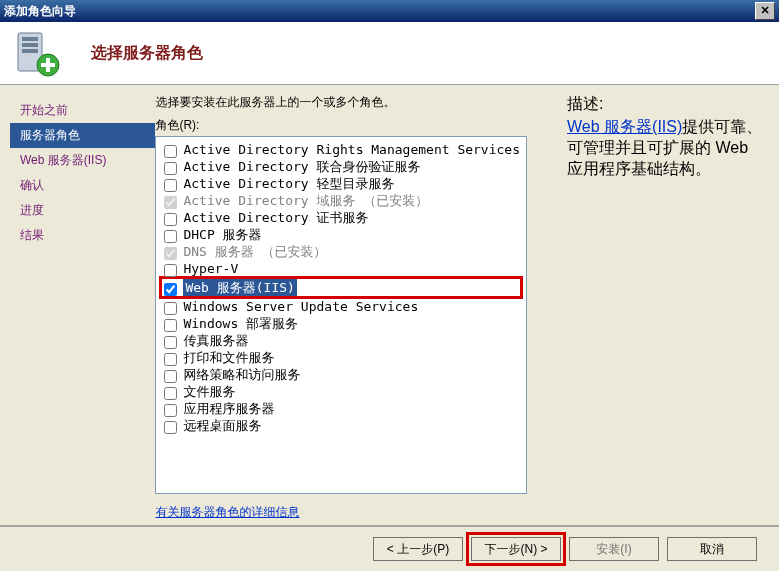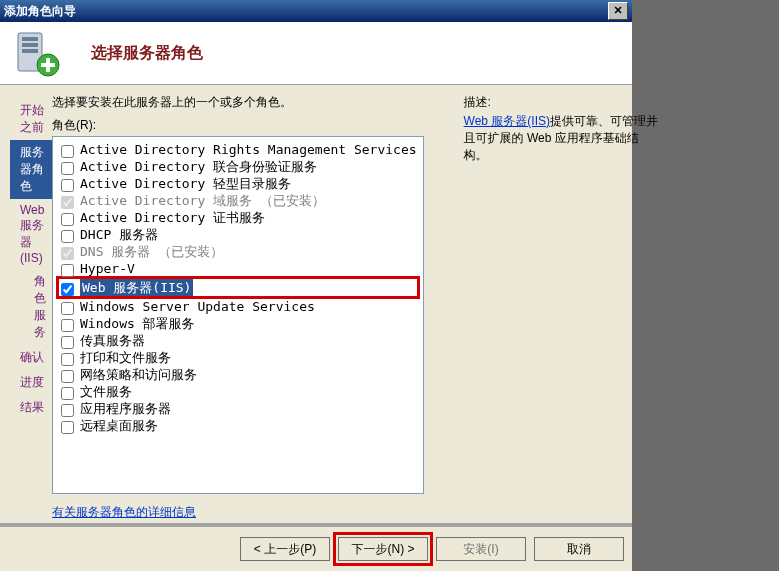--- a/index.html
+++ b/index.html
@@ -3,21 +3,21 @@
 <meta charset="utf-8">
 <style>
   html, body {
     margin: 0; padding: 0;
     background: #6b6b6b;
     font-family: "Microsoft YaHei", "SimSun", Tahoma, sans-serif;
     font-size: 12px;
     color: #000;
   }
   .window {
-    width: 632px; height: 571px;
+    width: 779px; height: 571px;
     background: #ece9d8;
     position: relative;
     box-sizing: border-box;
   }
   .titlebar {
     background: #0a246a;
     background: linear-gradient(#3b6ea5,#0a246a);
     color: #fff;
     height: 22px;
     display: flex; align-items: center;
@@ -116,35 +116,35 @@
   }
   .infolink {
     margin-top: 10px;
     color: #0033cc;
     text-decoration: underline;
     cursor: pointer;
   }
   .right {
     width: 198px;
     padding-left: 16px;
-    font-size: 12px;
+    font-size: 16px;
   }
   .desc-title { margin-bottom: 2px; }
   .desc-body .link {
     color: #0033cc; text-decoration: underline; cursor:pointer;
   }
   .footer {
     position: absolute;
     left: 0; right: 0; bottom: 0;
     height: 44px;
-    border-top: 4px solid #a3a3a3;
+    border-top: 2px solid #a3a3a3;
     display: flex;
     justify-content: flex-end;
     align-items: center;
-    padding-right: 8px;
+    padding-right: 22px;
     gap: 8px;
     background: #ece9d8;
   }
   .btn {
     min-width: 90px; height: 24px;
     background: #ece9d8;
     border: 1px solid #707070;
     font-size: 12px;
     cursor: pointer;
     display: inline-flex; align-items:center; justify-content:center;
@@ -175,21 +175,20 @@
       </svg>
     </div>
     <div class="header-title">选择服务器角色</div>
   </div>
 
   <div class="body">
     <div class="sidebar">
       <div class="side-item">开始之前</div>
       <div class="side-item active">服务器角色</div>
       <div class="side-item">Web 服务器(IIS)</div>
-      <div class="side-item sub">角色服务</div>
       <div class="side-item">确认</div>
       <div class="side-item">进度</div>
       <div class="side-item">结果</div>
     </div>
 
     <div class="main">
       <div class="center">
         <div class="intro">选择要安装在此服务器上的一个或多个角色。</div>
         <div class="roles-label">角色(R):</div>
 

